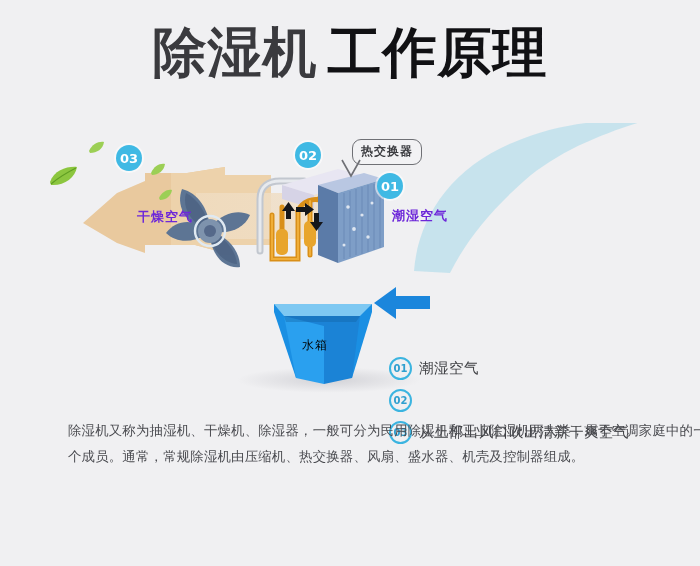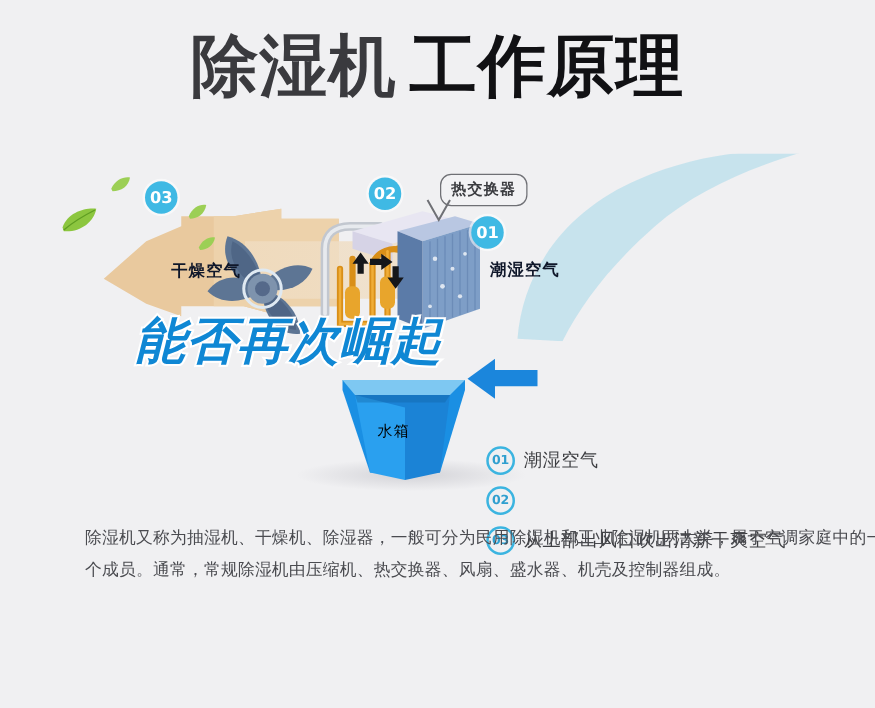--- a/index.html
+++ b/index.html
@@ -74,21 +74,21 @@
     display:flex;align-items:center;justify-content:center;
     font-family:"DejaVu Sans",sans-serif;
     box-shadow:0 0 0 2px rgba(255,255,255,.55);
   }
   #badge03d{left:116px;top:30px;}
   #badge02d{left:295px;top:27px;}
   #badge01d{left:377px;top:58px;}
 
   
   .dlabel{
-    position:absolute;font-size:13px;color:#0f172a;font-weight:bold;
+    position:absolute;font-size:13px;color:#6d28d9;font-weight:bold;
     font-family:"DejaVu Sans",sans-serif;letter-spacing:1px;white-space:nowrap;
   }
   #lbl-dry{left:137px;top:93px;}
   #lbl-wet{left:392px;top:92px;}
 
   
   .callout{
     position:absolute;left:324px;top:24px;
     padding:3px 8px 4px;border:1.6px solid #6f7075;border-radius:9px;
     background:#f2f2f4;font-size:12px;color:#3b3c40;font-weight:bold;
@@ -273,20 +273,19 @@
       </div>
       <div class="legend-row">
         <div class="lbadge">03</div>
         <div class="ltext">从上部出风口吹出清新干爽空气</div>
       </div>
     </div>
 
   </div>
 
   <div class="overlay">
-    <div class="ovl-line">能否再次崛起</div>
   </div>
 
   <div class="body-wrap">
     <p class="para">除湿机又称为抽湿机、干燥机、除湿器，一般可分为民用除湿机和工业除湿机两大类，属于空调家庭中的一个成员。通常，常规除湿机由压缩机、热交换器、风扇、盛水器、机壳及控制器组成。</p>
   </div>
 
 </div>
 
 </body></html>

